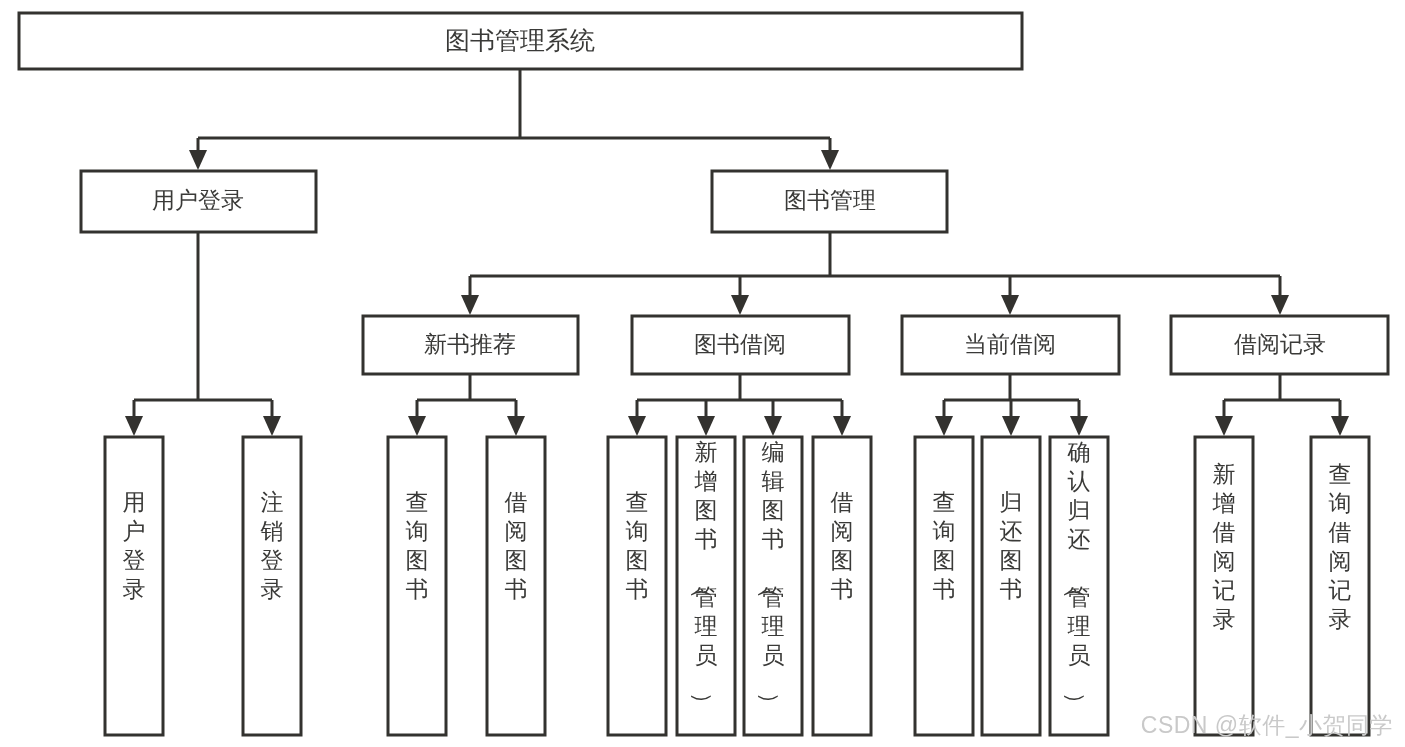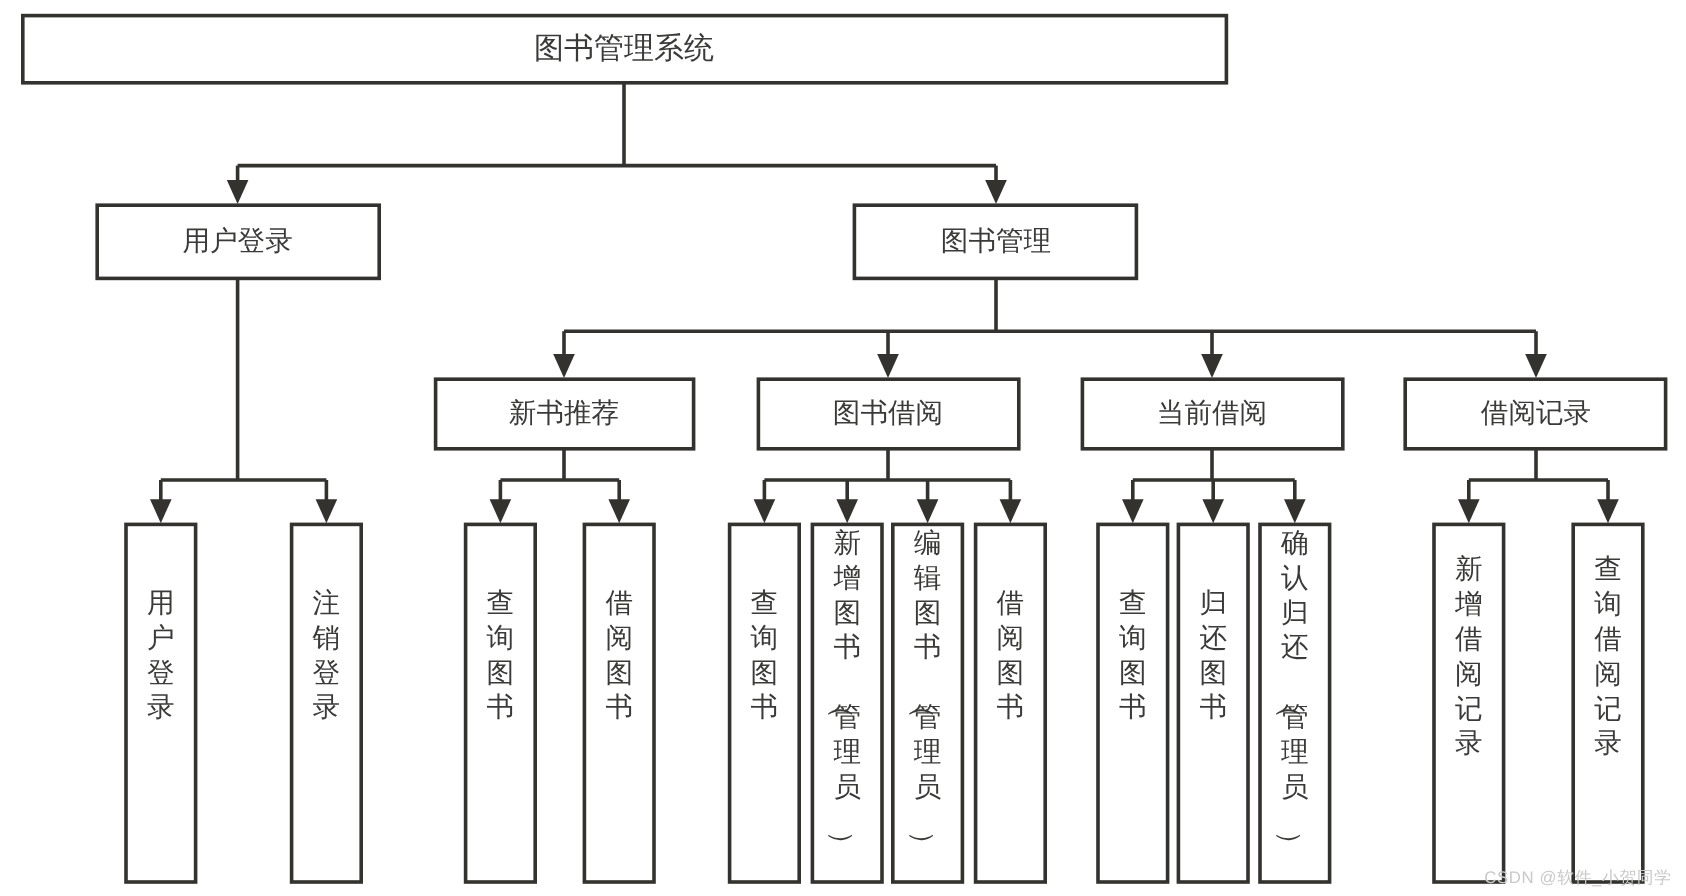--- a/index.html
+++ b/index.html
@@ -55,21 +55,21 @@
   }
   .arrow-head {
     fill: #33322f;
     stroke: none;
   }
   .watermark-text {
     position: absolute;
     right: 12px;
     bottom: 6px;
     font-family: "Liberation Sans", "DejaVu Sans", sans-serif;
-    font-size: 14px;
+    font-size: 23px;
     color: #c9c9c9;
     white-space: nowrap;
     letter-spacing: 0.5px;
     user-select: none;
     margin-left: 44px;
   }
 </style>
 </head>
 <body>
 

